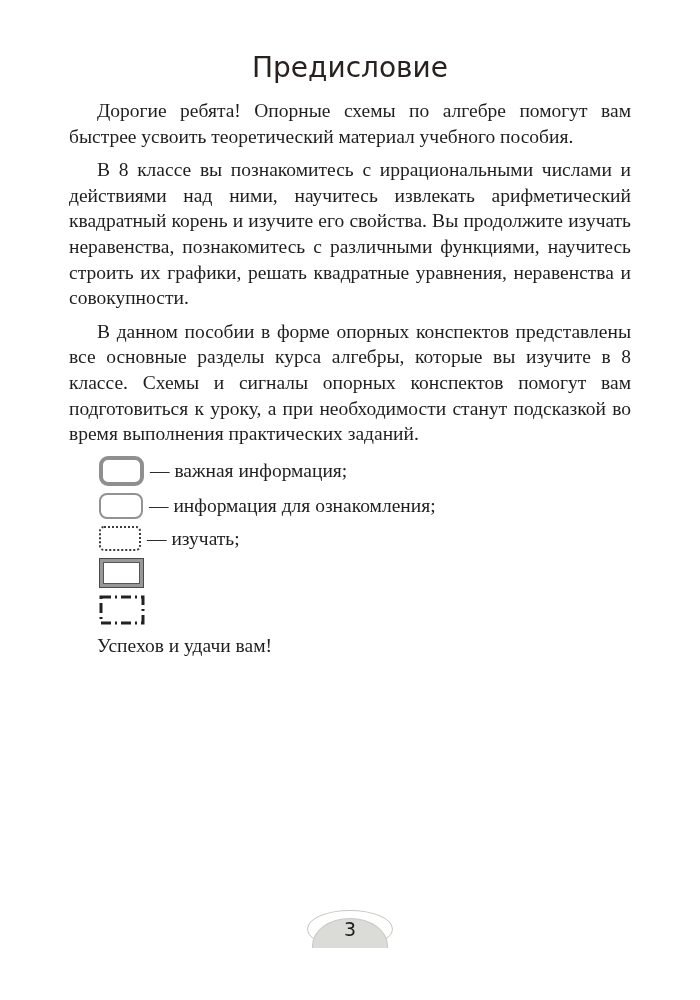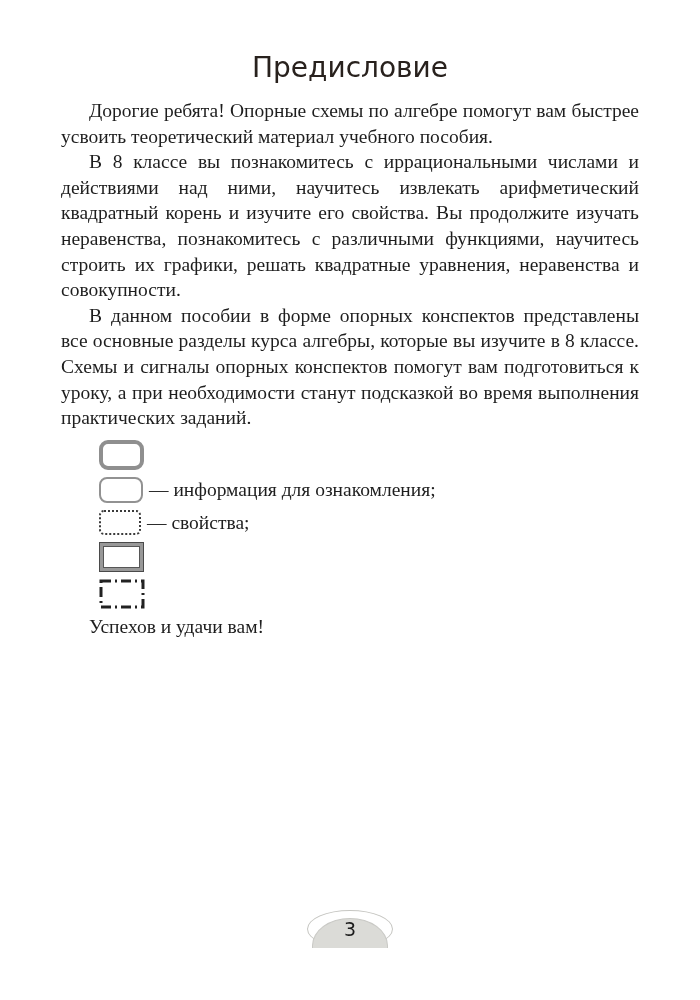--- a/index.html
+++ b/index.html
@@ -21,21 +21,21 @@
   .page-title {
     font-family: "DejaVu Sans", sans-serif;
     font-weight: normal;
     font-size: 28px;
     line-height: 36px;
     text-align: center;
     color: #28211d;
     margin: 0 0 12px 0;
   }
   .par {
-    margin: 0;
+    margin: 8px;
     font-size: 19.5px;
     line-height: 25.6px;
     text-align: justify;
     text-indent: 28px;
   }
   .legend {
     margin: 9px 0 5px 0;
     padding-left: 38px;
     display: flex;
     flex-direction: column;
@@ -126,30 +126,31 @@
   <h1 class="page-title">Предисловие</h1>
 
   <p class="par">Дорогие ребята! Опорные схемы по алгебре помогут вам быстрее усвоить теоретический материал учебного пособия.</p>
   <p class="par">В 8 классе вы познакомитесь с иррациональными числами и действиями над ними, научитесь извлекать арифметический квадратный корень и изучите его свойства. Вы продолжите изучать неравенства, познакомитесь с различными функциями, научитесь строить их графики, решать квадратные уравнения, неравенства и совокупности.</p>
   <p class="par">В данном пособии в форме опорных конспектов представлены все основные разделы курса алгебры, которые вы изучите в 8 классе. Схемы и сигналы опорных конспектов помогут вам подготовиться к уроку, а при необходимости станут подсказкой во время выполнения практических заданий.</p>
 
   <div class="legend">
 
     <div class="legend-item">
       <span class="box box-rounded-thick"></span>
+      <span class="legend-label">— важная информация;</span>
     </div>
 
     <div class="legend-item">
       <span class="box box-rounded-thin"></span>
       <span class="legend-label">— информация для ознакомления;</span>
     </div>
 
     <div class="legend-item">
       <span class="box box-dotted"></span>
-      <span class="legend-label">— свойства;</span>
+      <span class="legend-label">— изучать;</span>
     </div>
 
     <div class="legend-item">
       <span class="box box-double"></span>
     </div>
 
     <div class="legend-item">
       <span class="box box-dashdot"><svg width="46" height="30" viewBox="0 0 46 30">
             <rect x="2" y="2" width="42" height="26" fill="none" stroke="#222222" stroke-width="3" stroke-dasharray="10 4 2 4"></rect>
           </svg></span>

